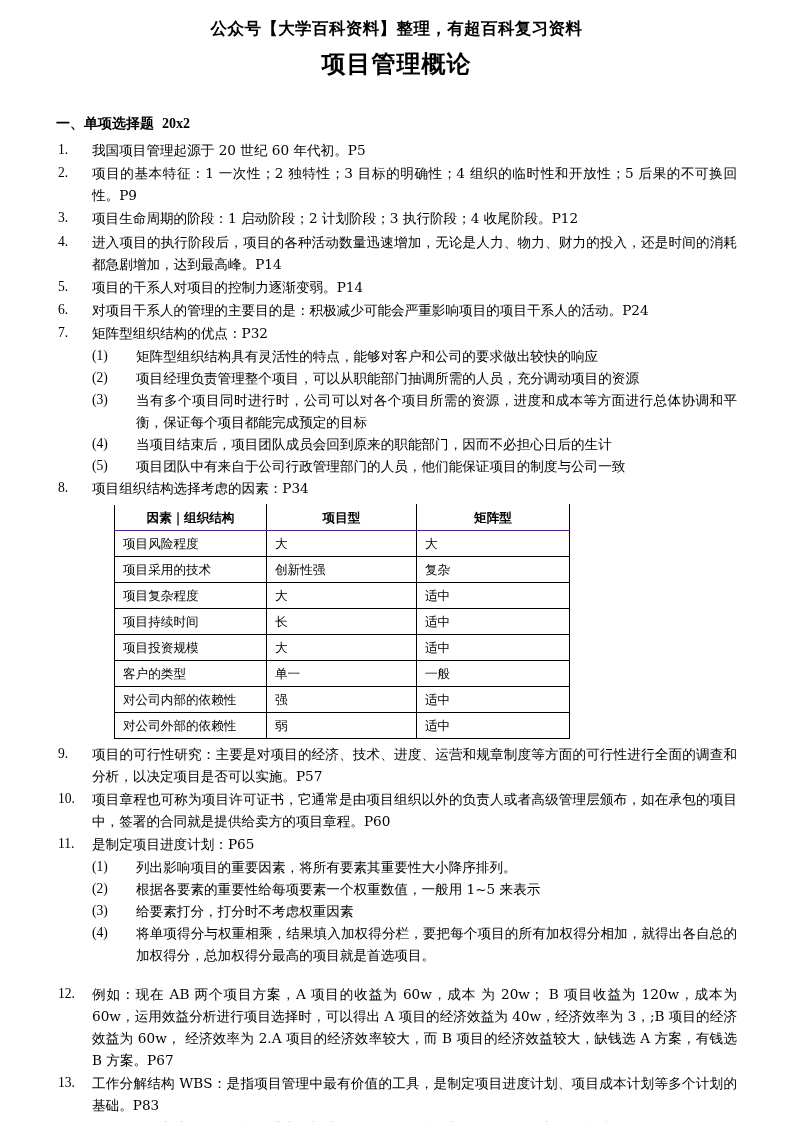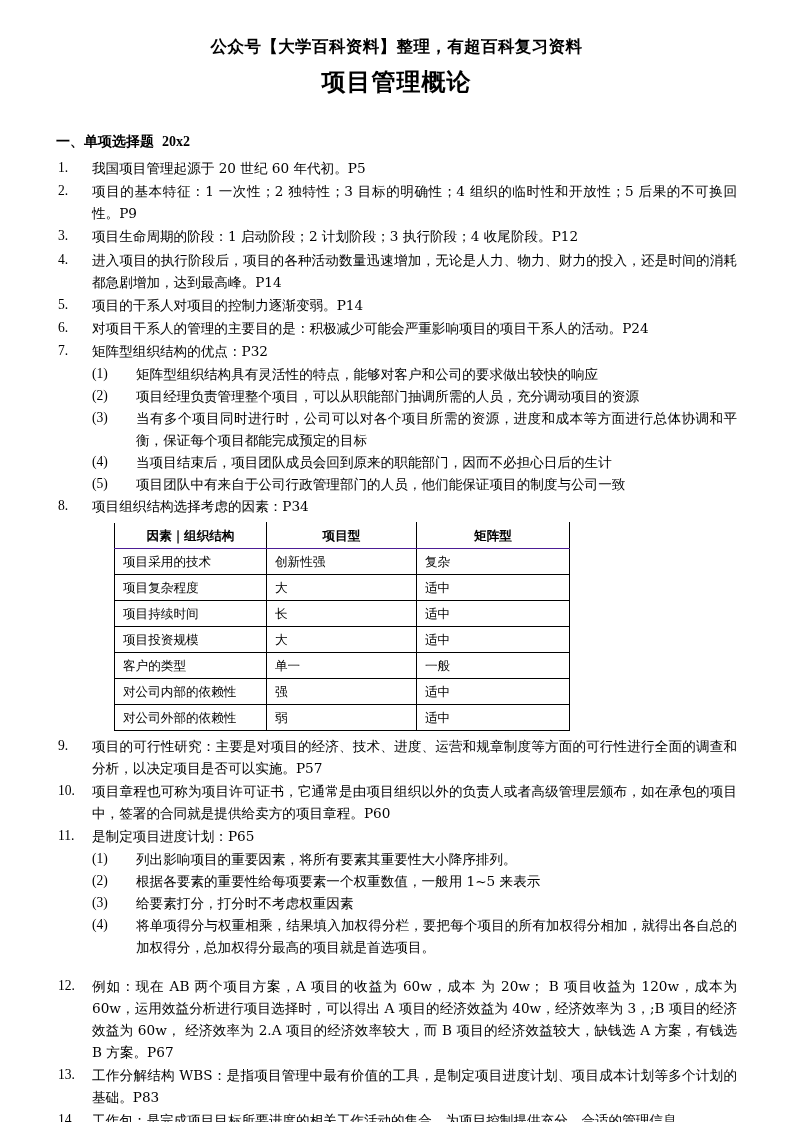--- a/index.html
+++ b/index.html
@@ -13,21 +13,21 @@
     height: 1122px;
     font-family: "DejaVu Serif", "Liberation Serif", serif;
     color: #000000;
     overflow: hidden;
   }
   .page {
     position: relative;
     width: 793px;
     height: 874px;
     box-sizing: border-box;
-    padding: 36px 56px 0 56px;
+    padding: 18px 56px 0 56px;
   }
 
   
   .pub-header {
     text-align: center;
     font-size: 16.5px;
     font-weight: 700;
     letter-spacing: 0.4px;
     line-height: 1.3;
     margin: 0 0 10px 0;
@@ -230,20 +230,25 @@
           </colgroup>
         <thead>
           <tr>
             <th class="h1">因素｜组织结构</th>
             <th class="h2">项目型</th>
             <th class="h3">矩阵型</th>
           </tr>
         </thead>
         <tbody>
           <tr>
+            <td>项目风险程度</td>
+            <td>大</td>
+            <td>大</td>
+          </tr>
+          <tr>
             <td>项目采用的技术</td>
             <td>创新性强</td>
             <td>复杂</td>
           </tr>
           <tr>
             <td>项目复杂程度</td>
             <td>大</td>
             <td>适中</td>
           </tr>
           <tr>

